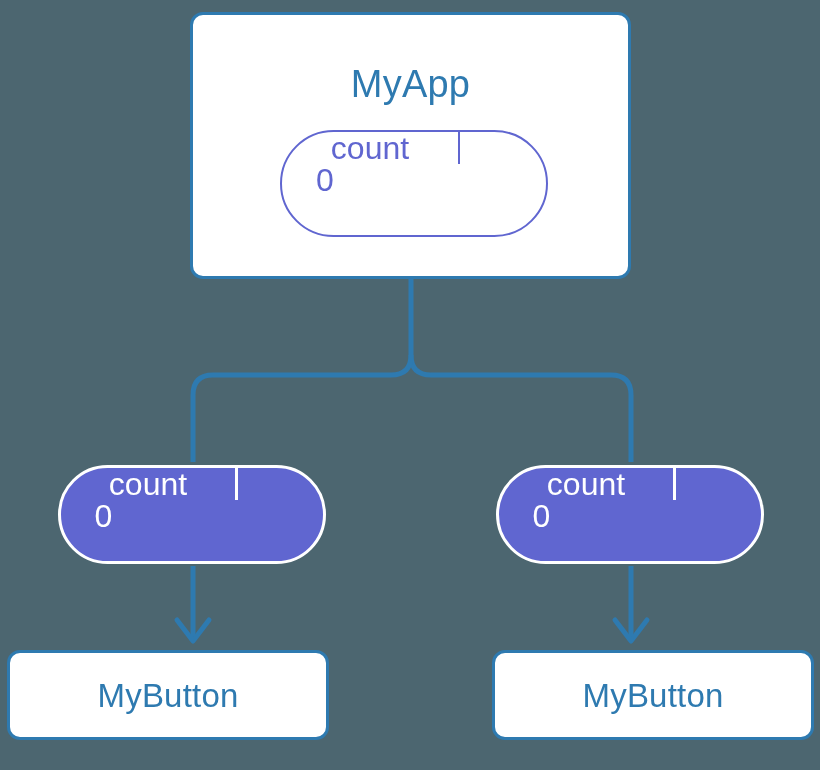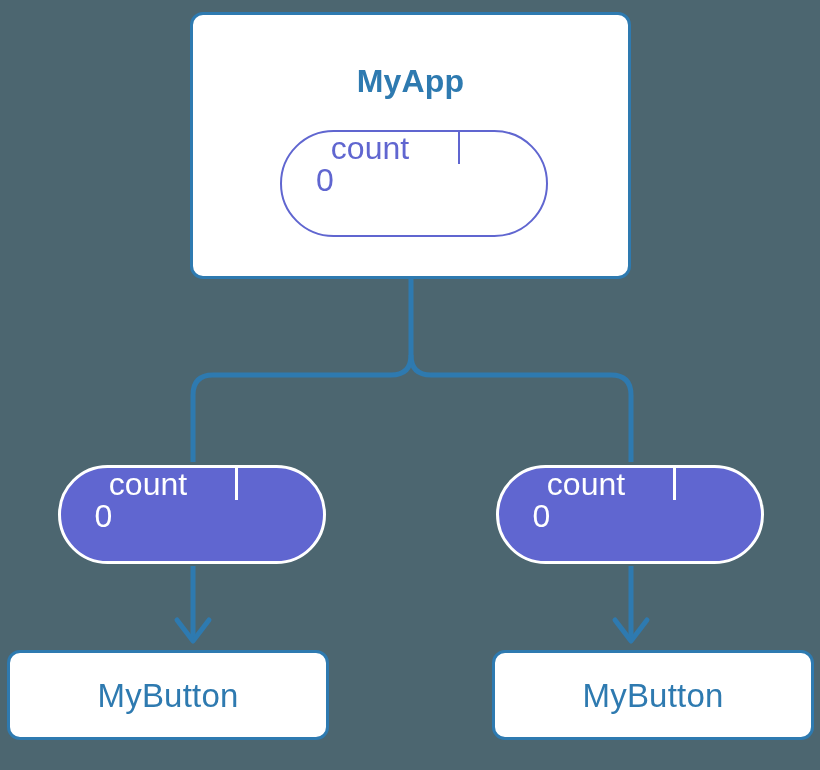--- a/index.html
+++ b/index.html
@@ -46,26 +46,25 @@
   
   #root-box {
     left: 190px;
     top: 12px;
     width: 441px;
     height: 267px;
     justify-content: flex-start;
   }
   #root-title {
     color: #2e7ab0;
-    font-size: 32px;
+    font-size: 38px;
     letter-spacing: 0.2px;
     margin-top: 50px;
     line-height: 1;
     white-space: nowrap;
-    font-weight: bold;
   }
 
   
   .pill {
     position: absolute;
     box-sizing: border-box;
     display: flex;
     align-items: stretch;
     border-radius: 999px;
     overflow: hidden;

